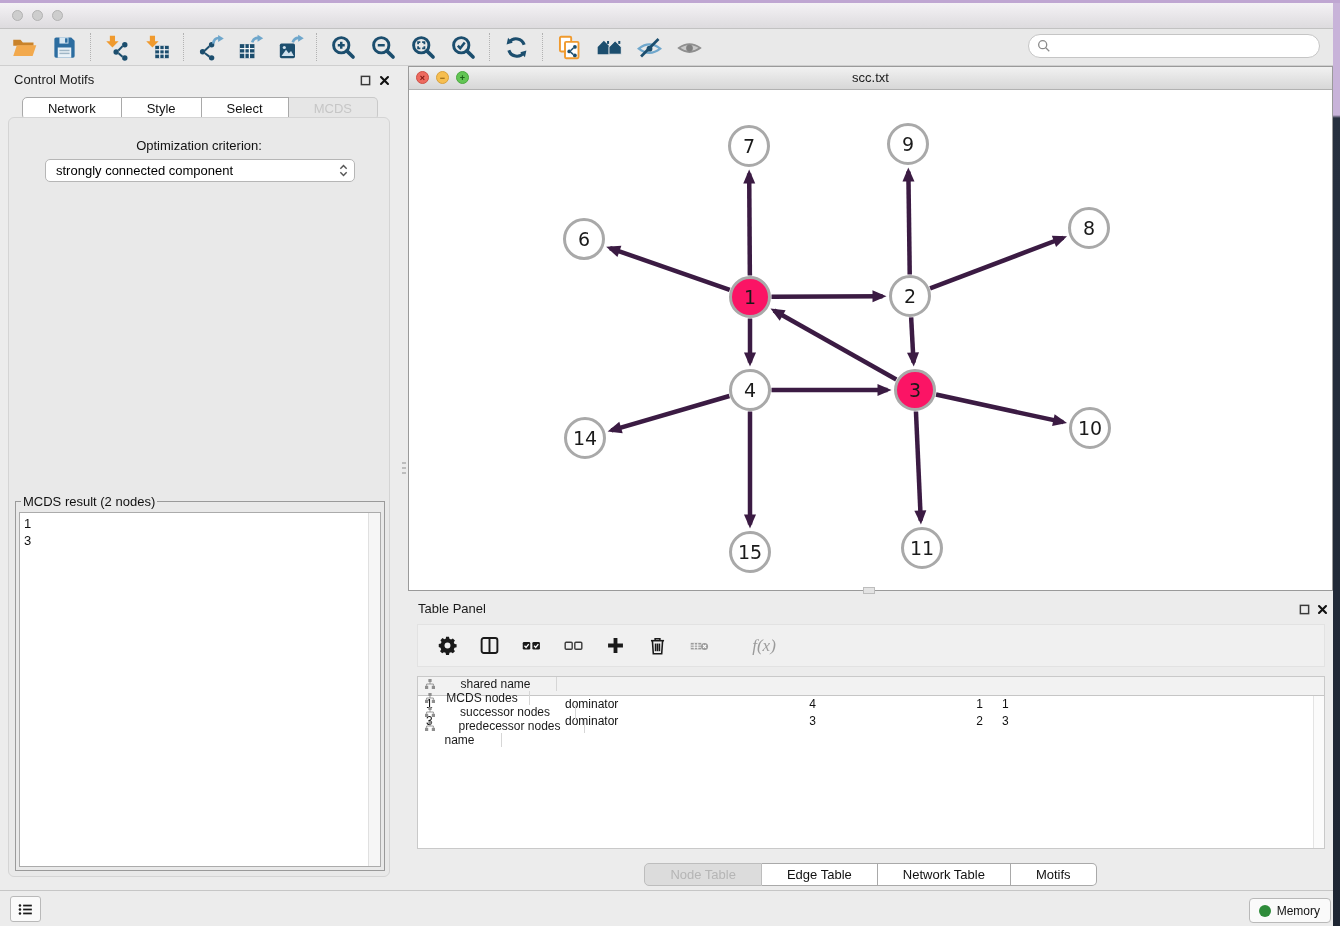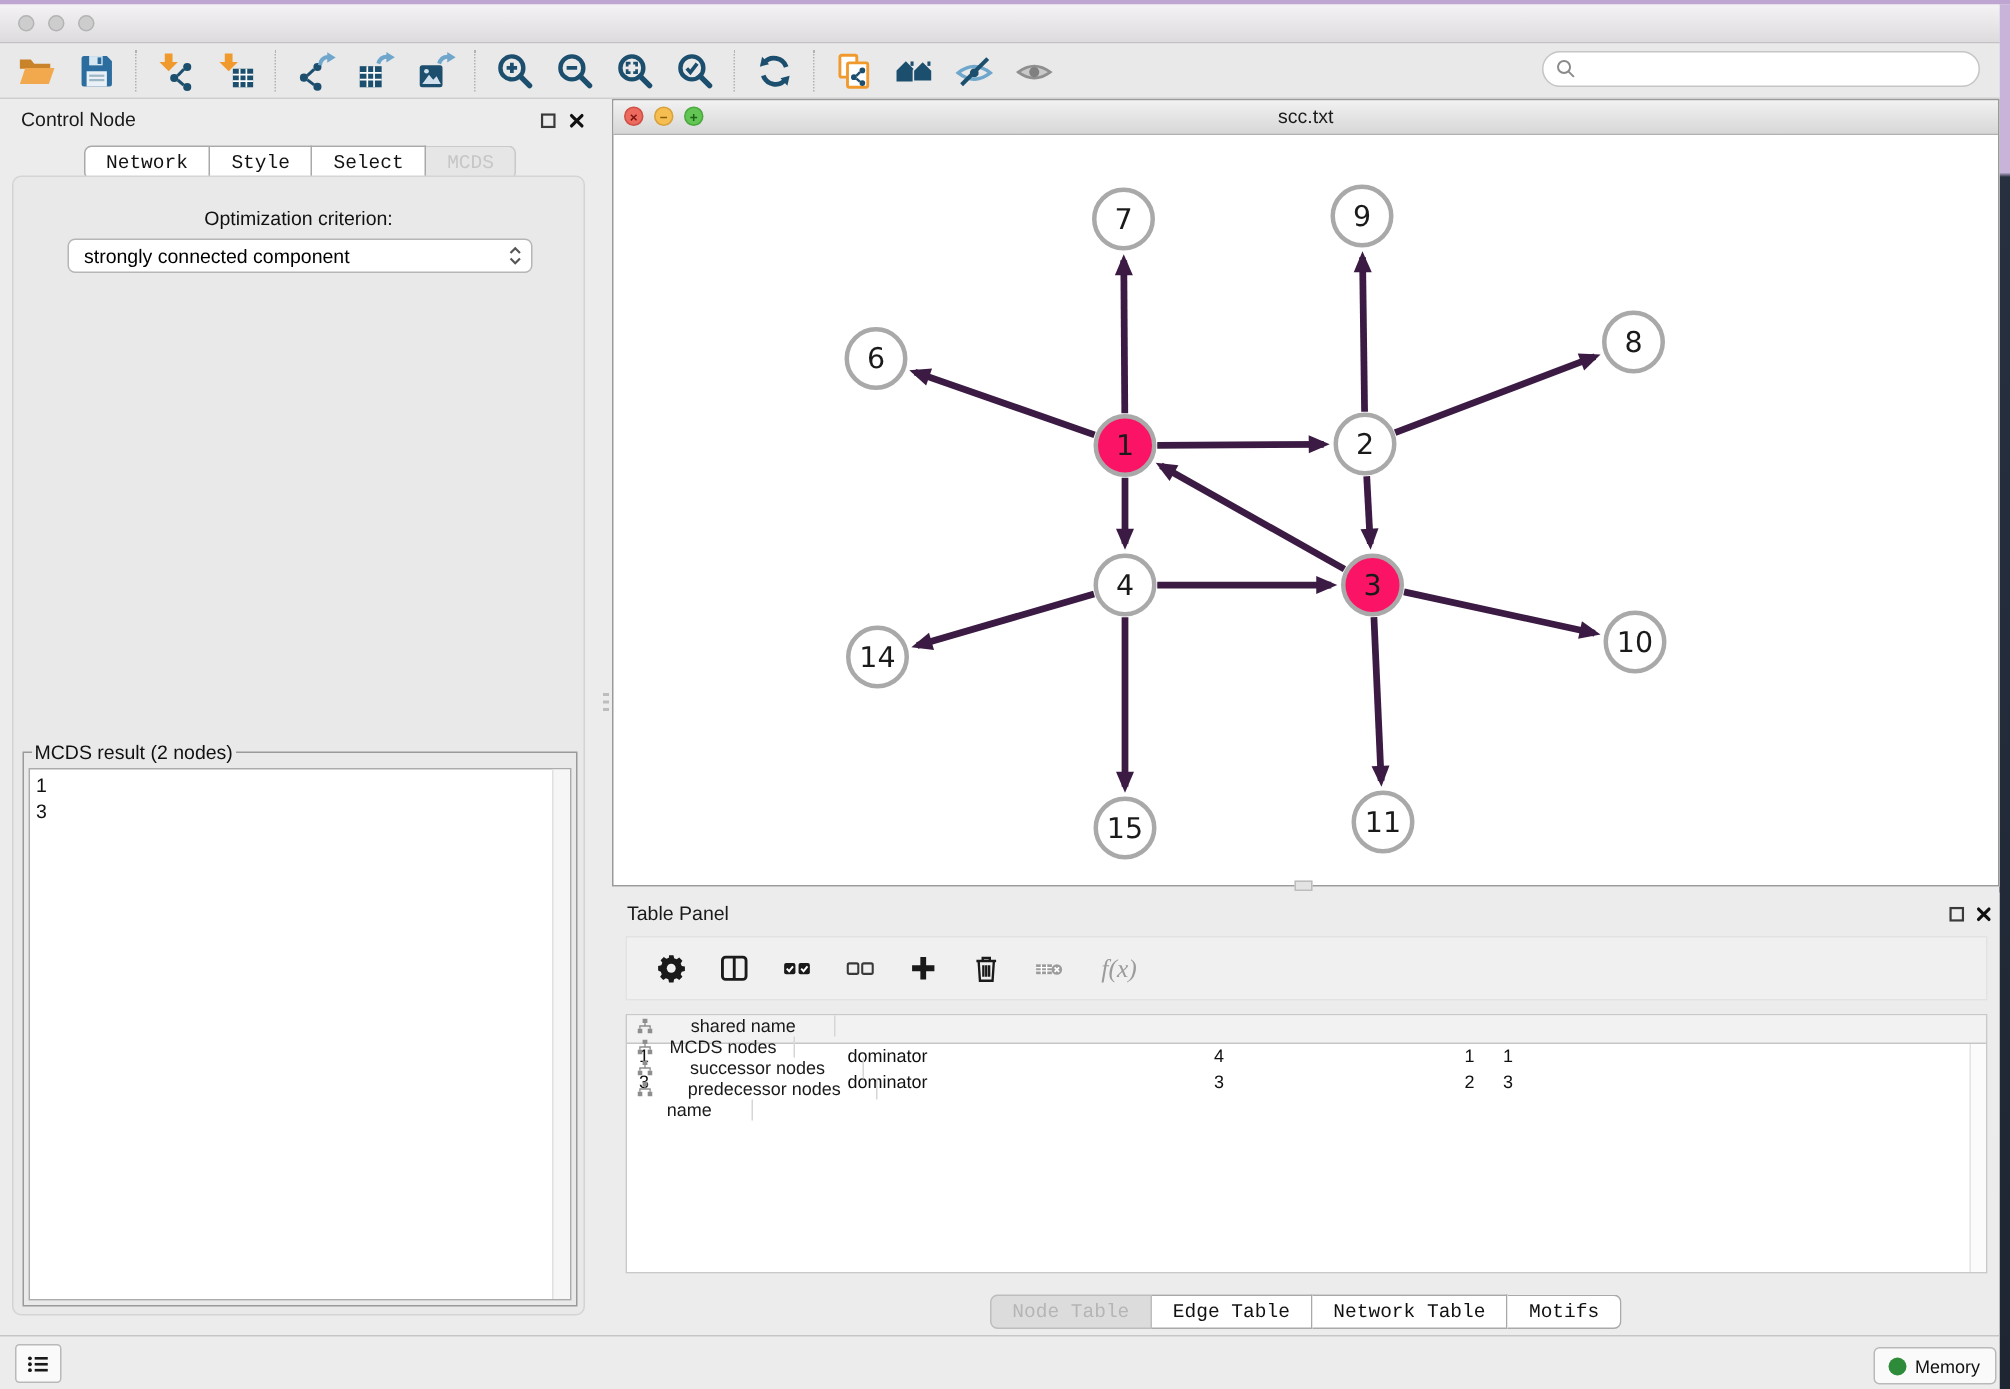--- a/index.html
+++ b/index.html
@@ -28,22 +28,22 @@
   .search-wrap svg{width:14px;height:14px;flex:0 0 auto;}
   .search-input{border:none;outline:none;background:transparent;flex:1;height:18px;font-size:13px;padding-left:5px;}
   
   .control-panel{position:absolute;left:0;top:66px;width:400px;height:812px;background:#ececec;}
   .panel-title{position:absolute;left:14px;top:6px;font-size:13px;color:#1a1a1a;}
   .win-ctl{position:absolute;top:7px;width:14px;height:14px;display:flex;align-items:center;justify-content:center;background:none;border:none;padding:0;}
   .win-ctl svg{width:11px;height:11px;}
   .cp-float{right:28px;} .cp-close{right:9px;}
   .tab-row{position:absolute;left:0;right:0;display:flex;justify-content:center;}
   .cp-tabs{top:31px;}
-  .tab{height:21px;line-height:21px;padding:0 14px;background:#fff;border:1px solid #a9a9a9;border-left:none;
-    font-size:13px;color:#111;cursor:default;font-family:Liberation Mono, monospace;}
+  .tab{height:21px;line-height:21px;padding:0 25px;background:#fff;border:1px solid #a9a9a9;border-left:none;
+    font-size:13px;color:#111;cursor:default;}
   .tab:first-child{border-left:1px solid #a9a9a9;border-radius:5px 0 0 5px;}
   .tab:last-child{border-radius:0 5px 5px 0;}
   .tab.selected{background:#e6e6e6;color:#c6c6c6;border-color:#c9c9c9;}
   .cp-body{position:absolute;left:8px;top:51px;width:382px;height:760px;background:#e9e9e9;
     border:1px solid #d4d4d4;border-radius:6px;box-sizing:border-box;}
   .opt-label{position:absolute;left:0;right:0;top:20px;text-align:center;font-size:13px;color:#111;}
   .dropdown{position:absolute;left:36px;top:41px;width:310px;height:23px;background:#fff;border:1px solid #b6b6b6;
     border-radius:5px;display:flex;align-items:center;box-sizing:border-box;padding:0 6px 0 10px;font-size:13px;}
   .dropdown .dd-val{flex:1;}
   .btn-row{position:absolute;left:0;right:0;top:74px;display:flex;justify-content:center;gap:14px;}
@@ -317,21 +317,21 @@
   <div class="search-wrap">
     <svg viewBox="0 0 16 16">
         <circle cx="6.5" cy="6.5" r="4.6" fill="none" stroke="#8a8a8a" stroke-width="1.5"></circle>
         <line x1="10" y1="10" x2="14" y2="14" stroke="#8a8a8a" stroke-width="1.5"></line>
       </svg>
     <input class="search-input" placeholder="" style="">
   </div>
 </div>
 
 <div class="control-panel">
-  <div class="panel-title">Control Node</div>
+  <div class="panel-title">Control Motifs</div>
   <button class="win-ctl cp-float">
     <svg viewBox="0 0 12 12">
         <rect x="1.5" y="1.5" width="9" height="9" fill="none" stroke="#3a3a3a" stroke-width="1.6"></rect>
       </svg>
   </button>
   <button class="win-ctl cp-close">
     <svg viewBox="0 0 12 12">
         <path d="M2.2 2.2 L9.8 9.8 M9.8 2.2 L2.2 9.8" stroke="#111" stroke-width="2.3" stroke-linecap="round"></path>
       </svg>
   </button>
@@ -526,21 +526,21 @@
               <line x1="2" y1="11.5" x2="14" y2="11.5"></line>
               <line x1="2" y1="14" x2="14" y2="14"></line>
               <line x1="6" y1="9" x2="6" y2="16.5"></line>
               <line x1="10" y1="9" x2="10" y2="16.5"></line>
             </g>
             <circle cx="17.8" cy="13" r="4" fill="#9b9b9b"></circle>
             <path d="M16.1 11.3 l3.4 3.4 M19.5 11.3 l-3.4 3.4" stroke="#fff" stroke-width="1.4"></path>
           </svg>
         </span>
       </button>
-      <button class="tp-btn" style="width: 36px;">
+      <button class="tp-btn" style="width: 36px; margin-left: 18px;">
         <span class="fx">f(x)</span>
       </button>
     </div>
   <div class="tp-table">
     <div class="tp-header" id="tp-header">
         <div class="th-cell" style="width: 139px;">
           <span style="display: flex;">
             <svg viewBox="0 0 10 10" width="10" height="10">
               <g fill="#8e8e8e">
                 <rect x="3.4" y="0" width="3.2" height="3"></rect>

